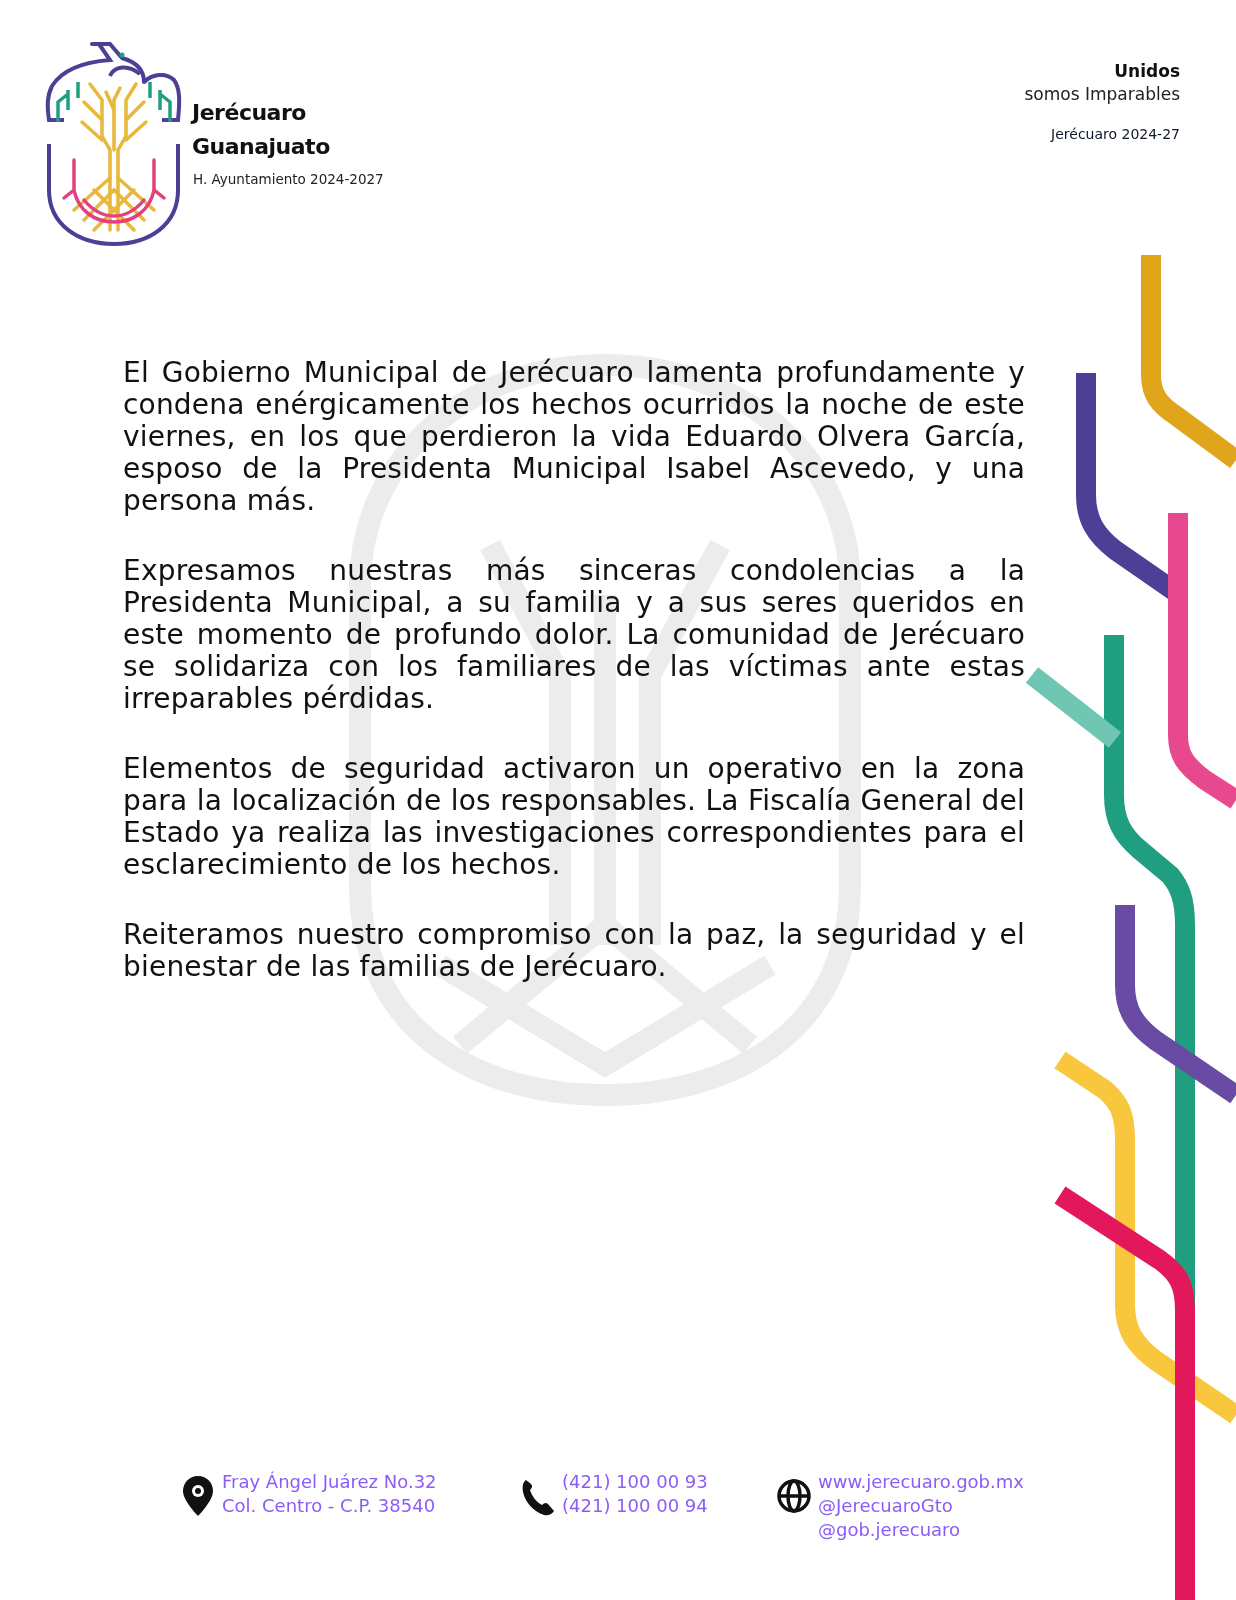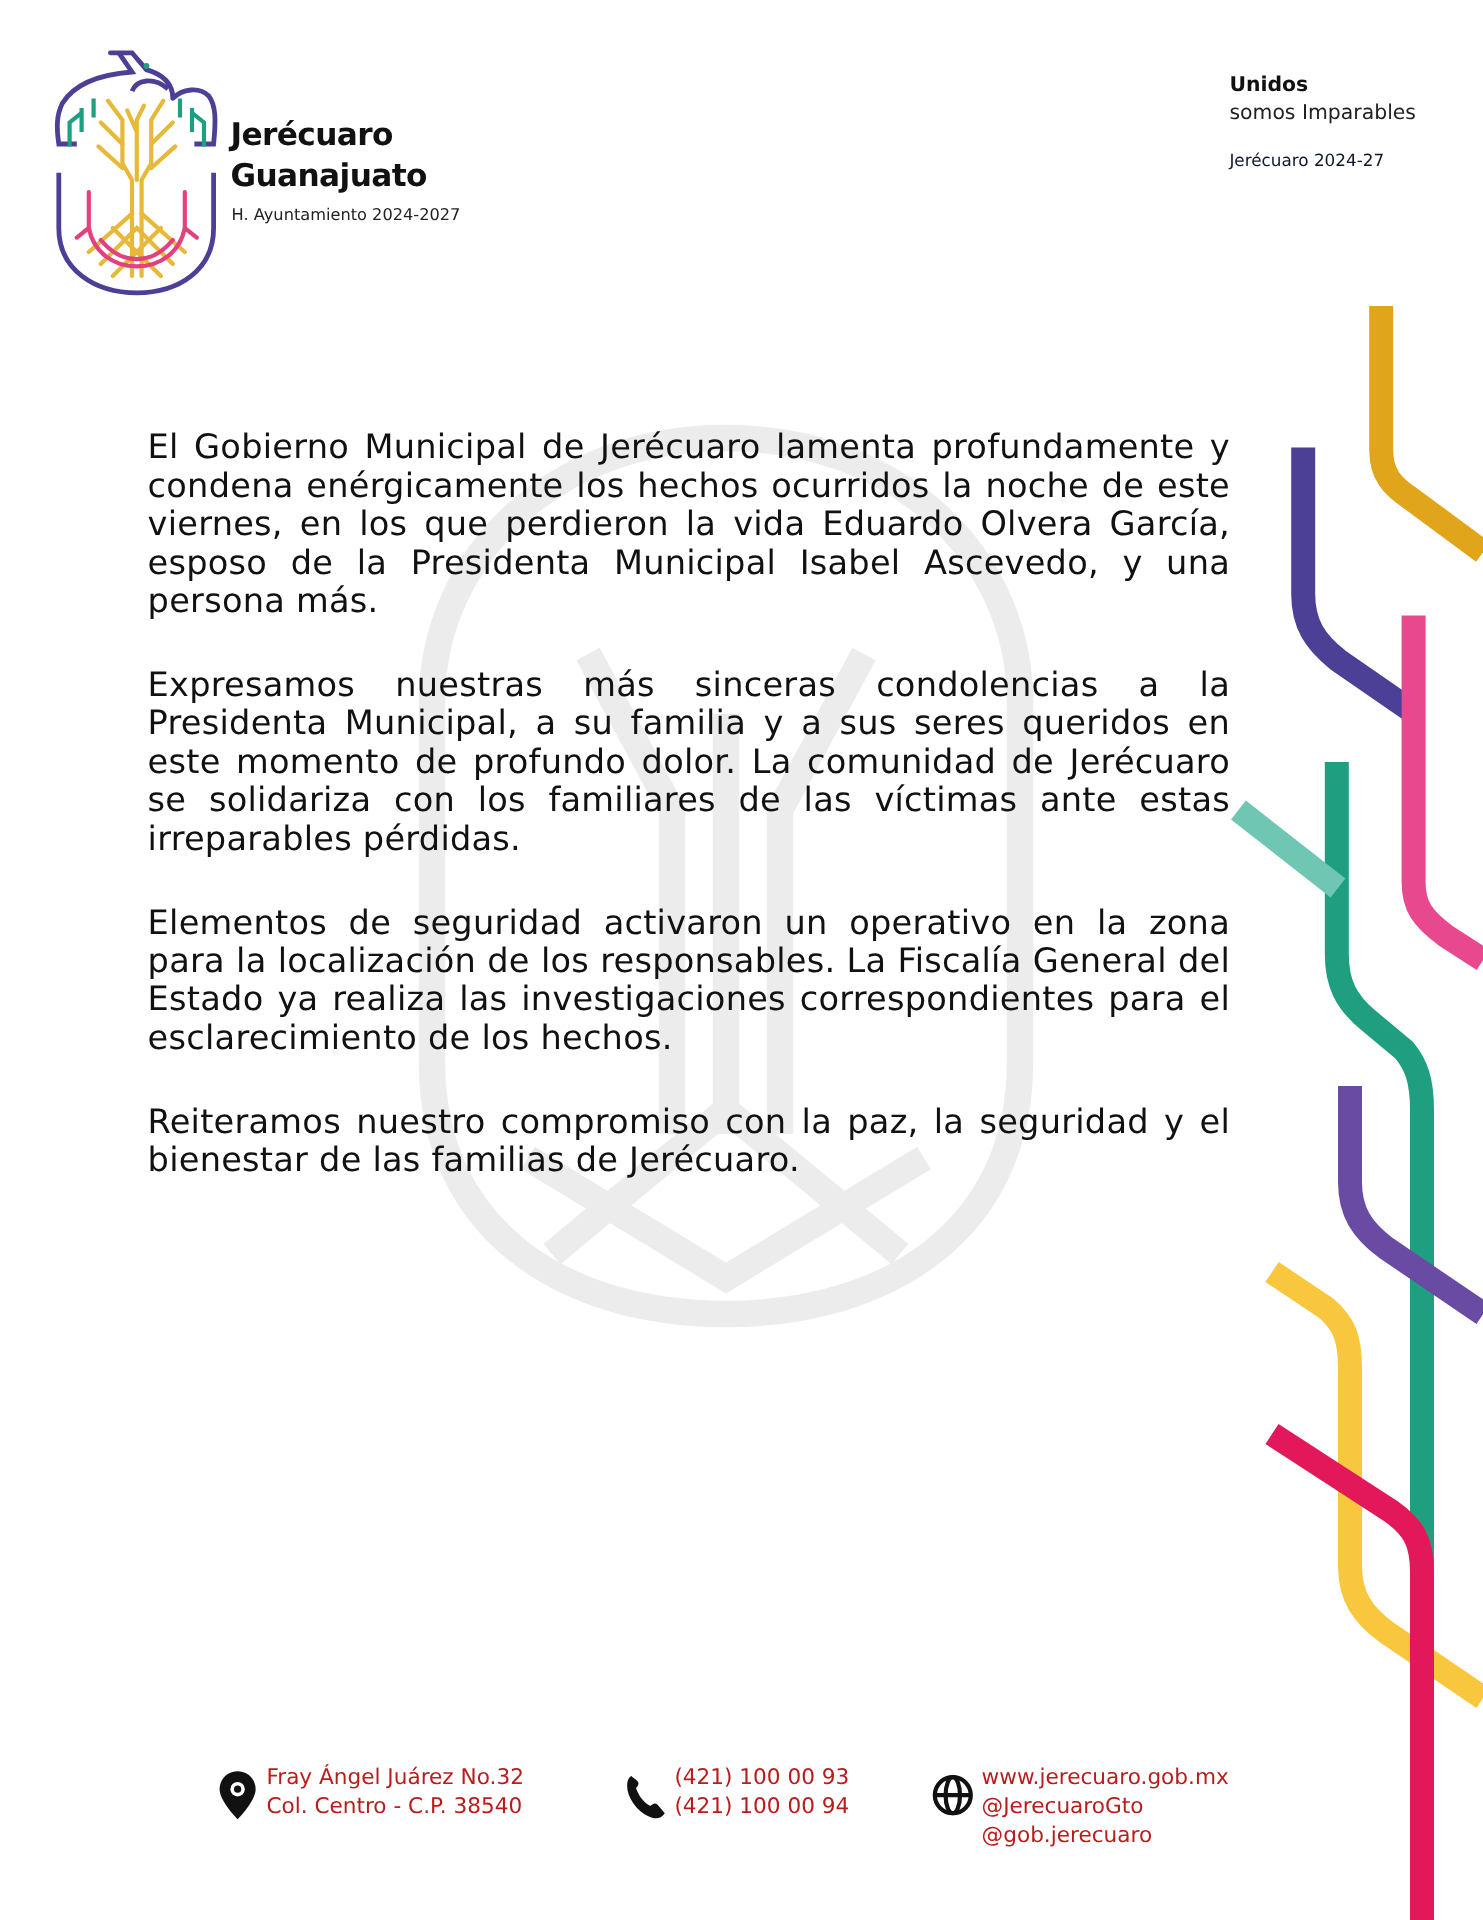--- a/index.html
+++ b/index.html
@@ -4,43 +4,43 @@
 <style>
   html, body { margin: 0; padding: 0; background: #ffffff; }
   body {
     width: 1236px; height: 1600px; position: relative; overflow: hidden;
     font-family: "DejaVu Sans", sans-serif; color: #111111;
   }
   .logo-emblem { position: absolute; left: 44px; top: 40px; width: 140px; height: 208px; }
   .logo-title {
     position: absolute; left: 192px; top: 96px;
     font-family: "DejaVu Sans", sans-serif; font-weight: bold;
-    font-size: 26px; line-height: 34px; letter-spacing: -0.5px; color: #111;
+    font-size: 22px; line-height: 34px; letter-spacing: -0.5px; color: #111;
   }
   .logo-title div { white-space: nowrap; }
   .logo-sub {
     position: absolute; left: 193px; top: 171px;
     font-size: 13.5px; color: #222; white-space: nowrap;
   }
-  .slogan { position: absolute; right: 56px; top: 60px; text-align: left; }
+  .slogan { position: absolute; right: 56px; top: 60px; text-align: right; }
   .slogan .s1 { font-weight: bold; font-size: 17px; line-height: 22px; color: #111; }
   .slogan .s2 { font-size: 17px; line-height: 24px; color: #222; }
   .slogan .s3 { font-size: 14px; line-height: 20px; color: #0f172a; margin-top: 18px; }
   .watermark { position: absolute; left: 340px; top: 345px; width: 530px; height: 770px; }
   .deco { position: absolute; left: 1020px; top: 255px; width: 216px; height: 1345px; }
   .body-text {
     position: absolute; left: 123px; top: 357px; width: 902px;
     font-family: "DejaVu Sans", sans-serif; font-size: 28px; line-height: 32px;
     color: #111; text-align: justify; letter-spacing: 0.2px;
   }
   .body-text p { margin: 0 0 38px 0; }
   .footer { position: absolute; top: 1470px; left: 0; width: 1236px; height: 100px; }
   .fcol { position: absolute; display: flex; align-items: flex-start; }
   .fcol .ico { width: 36px; height: 44px; flex: 0 0 auto; margin-right: 6px; margin-top: 4px; }
-  .fcol .lines { font-size: 18px; line-height: 24px; color: #b91c1c; white-space: nowrap; }
+  .fcol .lines { font-size: 18px; line-height: 24px; color: #8b5cf6; white-space: nowrap; }
   .fcol.addr { left: 180px; }
   .fcol.phone { left: 520px; justify-content: space-between; }
   .fcol.web { left: 776px; }
 </style>
 </head>
 <body>
 
 <svg class="logo-emblem" viewBox="0 0 140 208">
 
   <path d="M48 4 L66 4 L78 18 M78 18 C92 22 100 30 100 42" fill="none" stroke="#4B3F96" stroke-width="4" stroke-linecap="round"></path>

